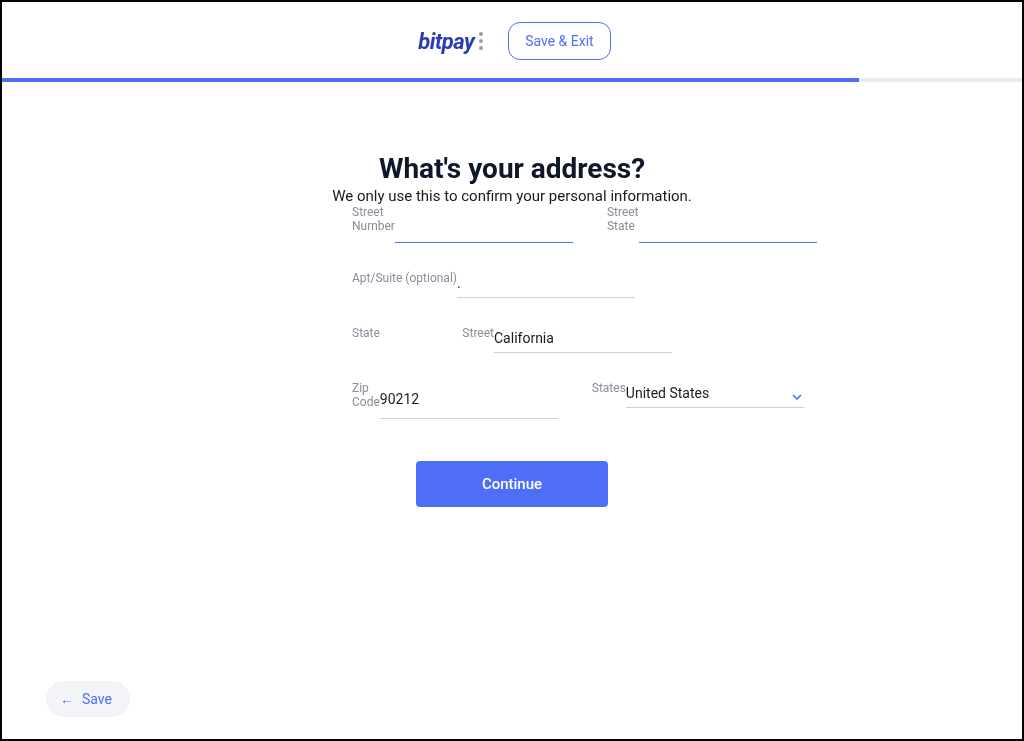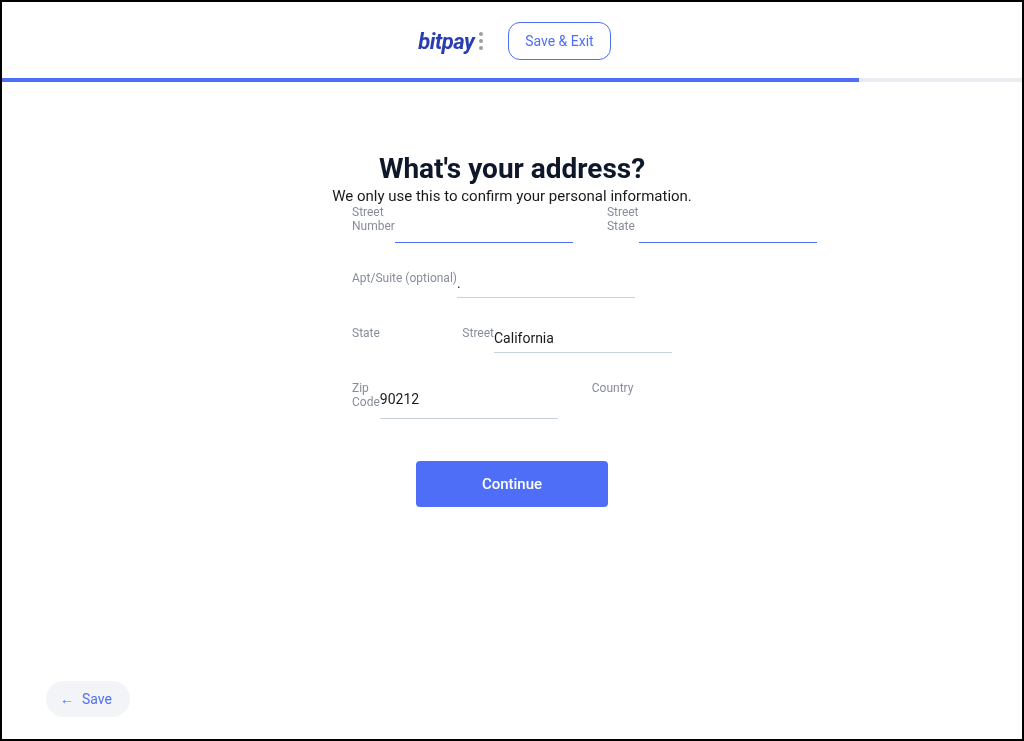--- a/index.html
+++ b/index.html
@@ -217,21 +217,29 @@
         <input class="field-input" type="text" value="California" style="">
       </div>
     </div>
 
     <div class="form-row">
       <div class="form-field">
         <label class="field-label">Zip Code</label>
         <input class="field-input" type="text" value="90212" style="">
       </div>
       <div class="form-field">
-        <label class="field-label">Country</label>
+        <label class="field-label">States</label>
+        <div class="select-wrapper">
+          <input class="field-input" type="text" readonly="" value="United States" style="">
+          <span class="select-arrow">
+            <svg viewBox="0 0 10 6" fill="none">
+                <path d="M1 1 L5 5 L9 1" stroke="#4f6ef7" stroke-width="1.6" fill="none"></path>
+              </svg>
+          </span>
+        </div>
       </div>
     </div>
 
     <button class="continue-btn">Continue</button>
   </div>
 </div>
 
 <button class="back-btn">
   <span class="back-arrow">←</span>
   <span>Save</span>

